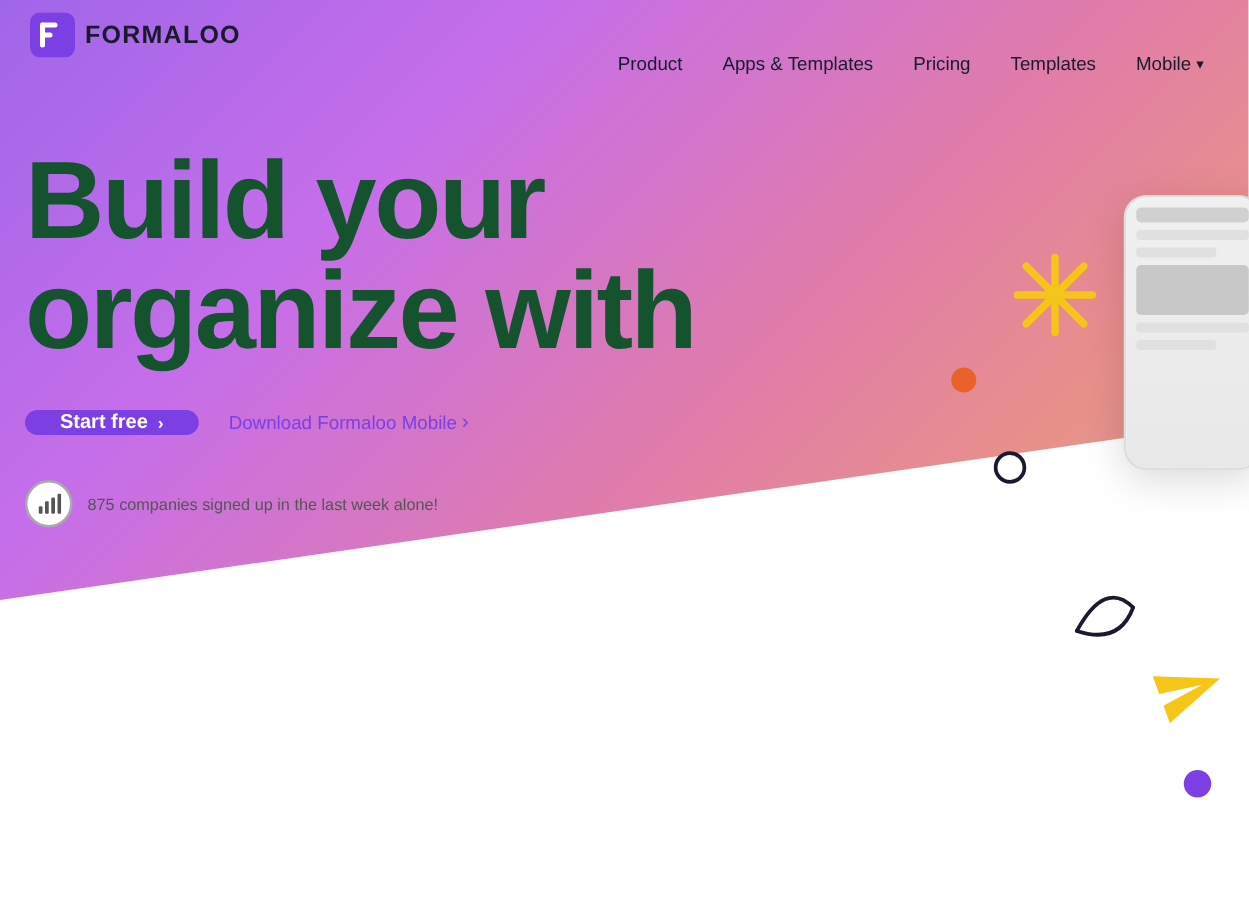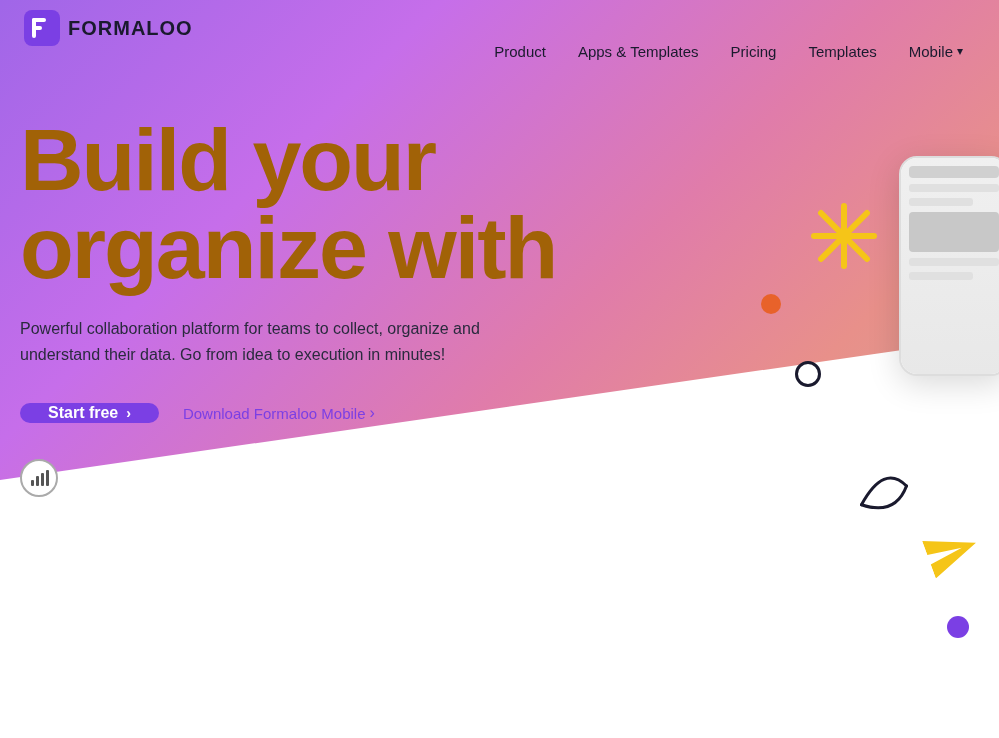--- a/index.html
+++ b/index.html
@@ -75,21 +75,21 @@
       top: 56px;
       left: 0;
       width: 100%;
       padding: 60px 0 0 20px;
       z-index: 5;
     }
 
     .hero-title {
       font-size: 88px;
       font-weight: 800;
-      color: #a16207;
+      color: #14532d;
       line-height: 1.0;
       max-width: 800px;
       letter-spacing: -2px;
     }
 
     .hero-subtitle {
       margin-top: 24px;
       font-size: 16px;
       color: #2a2a3e;
       max-width: 540px;
@@ -304,21 +304,20 @@
     </div>
   </div>
 </nav>
 
 <div class="content">
   <h1 class="hero-title">
     <span>Build your</span><br>
     <span>organize with</span><br>
   </h1>
 
-  <p class="hero-subtitle">Powerful collaboration platform for teams to collect, organize and understand their data. Go from idea to execution in minutes!</p>
 
   <div class="hero-buttons">
     <a class="btn-start" href="#">
       <span>Start free</span>
       <span class="btn-arrow">›</span>
     </a>
     <a class="btn-download" href="#">
       <span>Download Formaloo Mobile</span>
       <span class="btn-chevron">›</span>
     </a>
@@ -326,20 +325,21 @@
 
   <div class="social-proof">
     <div class="chart-icon">
       <svg width="20" height="20" viewBox="0 0 20 20" fill="none" xmlns="http://www.w3.org/2000/svg">
         <rect x="2" y="12" width="3" height="6" rx="1" fill="#555"></rect>
         <rect x="7" y="8" width="3" height="10" rx="1" fill="#555"></rect>
         <rect x="12" y="5" width="3" height="13" rx="1" fill="#555"></rect>
         <rect x="17" y="2" width="3" height="16" rx="1" fill="#555"></rect>
       </svg>
     </div>
+    <span class="social-proof-text">875 companies signed up in the last week alone!</span>
   </div>
 </div>
 
 <div class="deco-container">
 
   <div class="phone-mockup">
     <div class="phone-screen">
       <div class="phone-top-bar"></div>
       <div class="phone-content-bar"></div>
       <div class="phone-content-bar short"></div>

